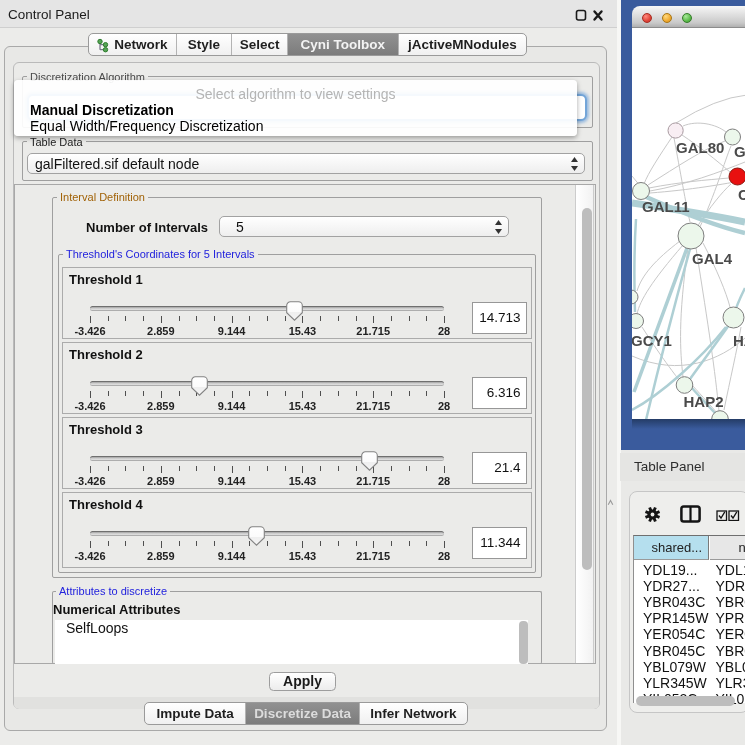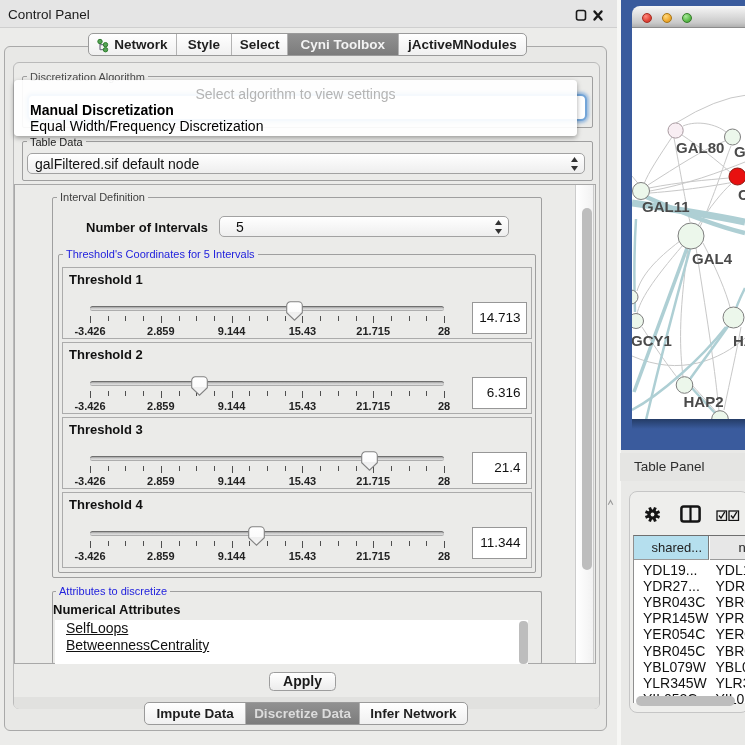--- a/index.html
+++ b/index.html
@@ -28,21 +28,21 @@
 .track { position:absolute; left:27px; top:38px; width:354px; height:5px; border-radius:3px; background:linear-gradient(#9e9e9e,#c9c9c9 40%,#e3e3e3); border-top:1px solid #6f6f6f; border-bottom:1px solid #adadad; }
 .thumb { position:absolute; top:33px; }
 .vbox { position:absolute; left:408.5px; top:33.5px; width:55px; height:32px; background:#ffffff; border:1px solid #979797; font-size:13.5px; color:#111; text-align:right; line-height:30px; padding-right:5px; }
 .tick { position:absolute; width:1px; background:#4f4f4f; top:48px; }
 .tick.maj { height:7px; }
 .tick.min { height:5px; }
 .tlab { position:absolute; top:57px; width:60px; text-align:center; font-size:11px; font-weight:bold; color:#222; }
 #popup { position:absolute; left:14px; top:80px; width:563px; height:56px; background:rgba(255,255,255,0.93); border-radius:4px; box-shadow:0 2px 5px rgba(0,0,0,0.35); z-index:30; }
 .vthumb { position:absolute; background:#bdbdbd; border-radius:6px; }
 #attrlist { position:absolute; left:55px; top:620px; width:473px; height:44px; background:#ffffff; font-size:14px; color:#111; }
-#attrlist div { padding-left:11px; line-height:17px;text-decoration:underline; }
+#attrlist div { padding-left:11px; line-height:17px; }
 </style>
 </head>
 <body>
 <div id="cpwin">
   <div id="titlebar">
     <span class="t">Control Panel</span>
     <svg class="abs" style="left:575px;top:9px" width="30" height="13" viewBox="0 0 30 13">
       <rect x="1.5" y="1.5" width="9" height="9.5" rx="2" fill="none" stroke="#1a1a1a" stroke-width="1.6"></rect>
       <path d="M19.5 2.5 L26.5 10.5 M26.5 2.5 L19.5 10.5" stroke="#1a1a1a" stroke-width="2.4" stroke-linecap="round"></path>
     </svg>
@@ -69,21 +69,21 @@
     <div style="position:absolute;left:0;top:6px;width:100%;text-align:center;font-size:14px;color:#b4b4b4;">Select algorithm to view settings</div>
     <div style="position:absolute;left:16px;top:22px;font-size:14px;font-weight:bold;color:#000;">Manual Discretization</div>
     <div style="position:absolute;left:16px;top:38px;font-size:14px;color:#000;">Equal Width/Frequency Discretization</div>
   </div>
 
   <div class="abs" style="left:14px;top:184px;width:582px;height:480px;border:1px solid #a8a8a8;"></div>
   <div class="abs" style="left:575px;top:185px;width:19px;height:478px;background:linear-gradient(90deg,#ffffff,#f2f2f2);border-left:1px solid #cccccc;border-right:1px solid #cccccc;"></div>
   <div class="vthumb" style="left:582px;top:208px;width:9.5px;height:362px;"></div>
 
   <div class="group" style="left:52px;top:197px;width:490px;height:381px;"></div>
-  <div class="gtitle" style="left:57px;top:190px;color:#404040;">Interval Definition</div>
+  <div class="gtitle" style="left:57px;top:190px;color:#a16207;">Interval Definition</div>
   <div class="abs" style="left:86px;top:220px;font-size:13px;font-weight:bold;color:#111;">Number of Intervals</div>
   <div class="combo" style="left:219px;top:216px;width:290px;height:21px;">
     <span class="ct" style="left:16px;">5</span>
     <svg class="arr" viewBox="0 0 9 16">
         <path d="M4.5 1 L8 6 L1 6 Z" fill="#333"></path>
         <path d="M4.5 15 L8 10 L1 10 Z" fill="#333"></path>
       </svg>
   </div>
 
   <div class="group" style="left:58px;top:254px;width:478px;height:319px;"></div>
@@ -258,21 +258,20 @@
         </defs>
 <path d="M4.5 0.7 h8 a3.8 3.8 0 0 1 3.8 3.8 v7.2 L8.5 19.2 L0.7 11.7 v-7.2 a3.8 3.8 0 0 1 3.8 -3.8 Z" fill="url(#thg4)" stroke="#828282" stroke-width="1.1"></path>
 </svg>
       <div class="vbox">11.344</div>
     </div>
   <div class="group" style="left:52px;top:591px;width:490px;height:73px;border-bottom:none;"></div>
   <div class="gtitle" style="left:56px;top:584px;color:#2222dd;">Attributes to discretize</div>
   <div class="abs" style="left:53px;top:602px;font-size:13px;font-weight:bold;color:#111;">Numerical Attributes</div>
   <div id="attrlist">
     <div>SelfLoops</div>
-    <div>BetweennessCentrality</div>
   </div>
   <div class="vthumb" style="left:519px;top:621px;width:8.5px;height:43px;border-radius:4px;"></div>
 
   <div class="abs" style="left:269px;top:672px;width:67px;height:19px;background:linear-gradient(#ffffff,#ececec);border:1px solid #9d9d9d;border-radius:4.5px;text-align:center;font-size:14px;font-weight:600;color:#1a1a1a;line-height:17px;">Apply</div>
 
   <div id="toptabs" class="seg">
     <div class="s" style="width:88px;">
       <svg width="13" height="17" viewBox="0 0 13 17" style="margin-right:4px;">
         <path d="M3 5.5 V13.7 M3 8.7 H8.5 M3 13.7 H8.5" stroke="#7a7a8a" stroke-width="1.3" fill="none"></path>
         <circle cx="3" cy="5.5" r="2.2" fill="#55a455" stroke="#2f7d2f"></circle>

